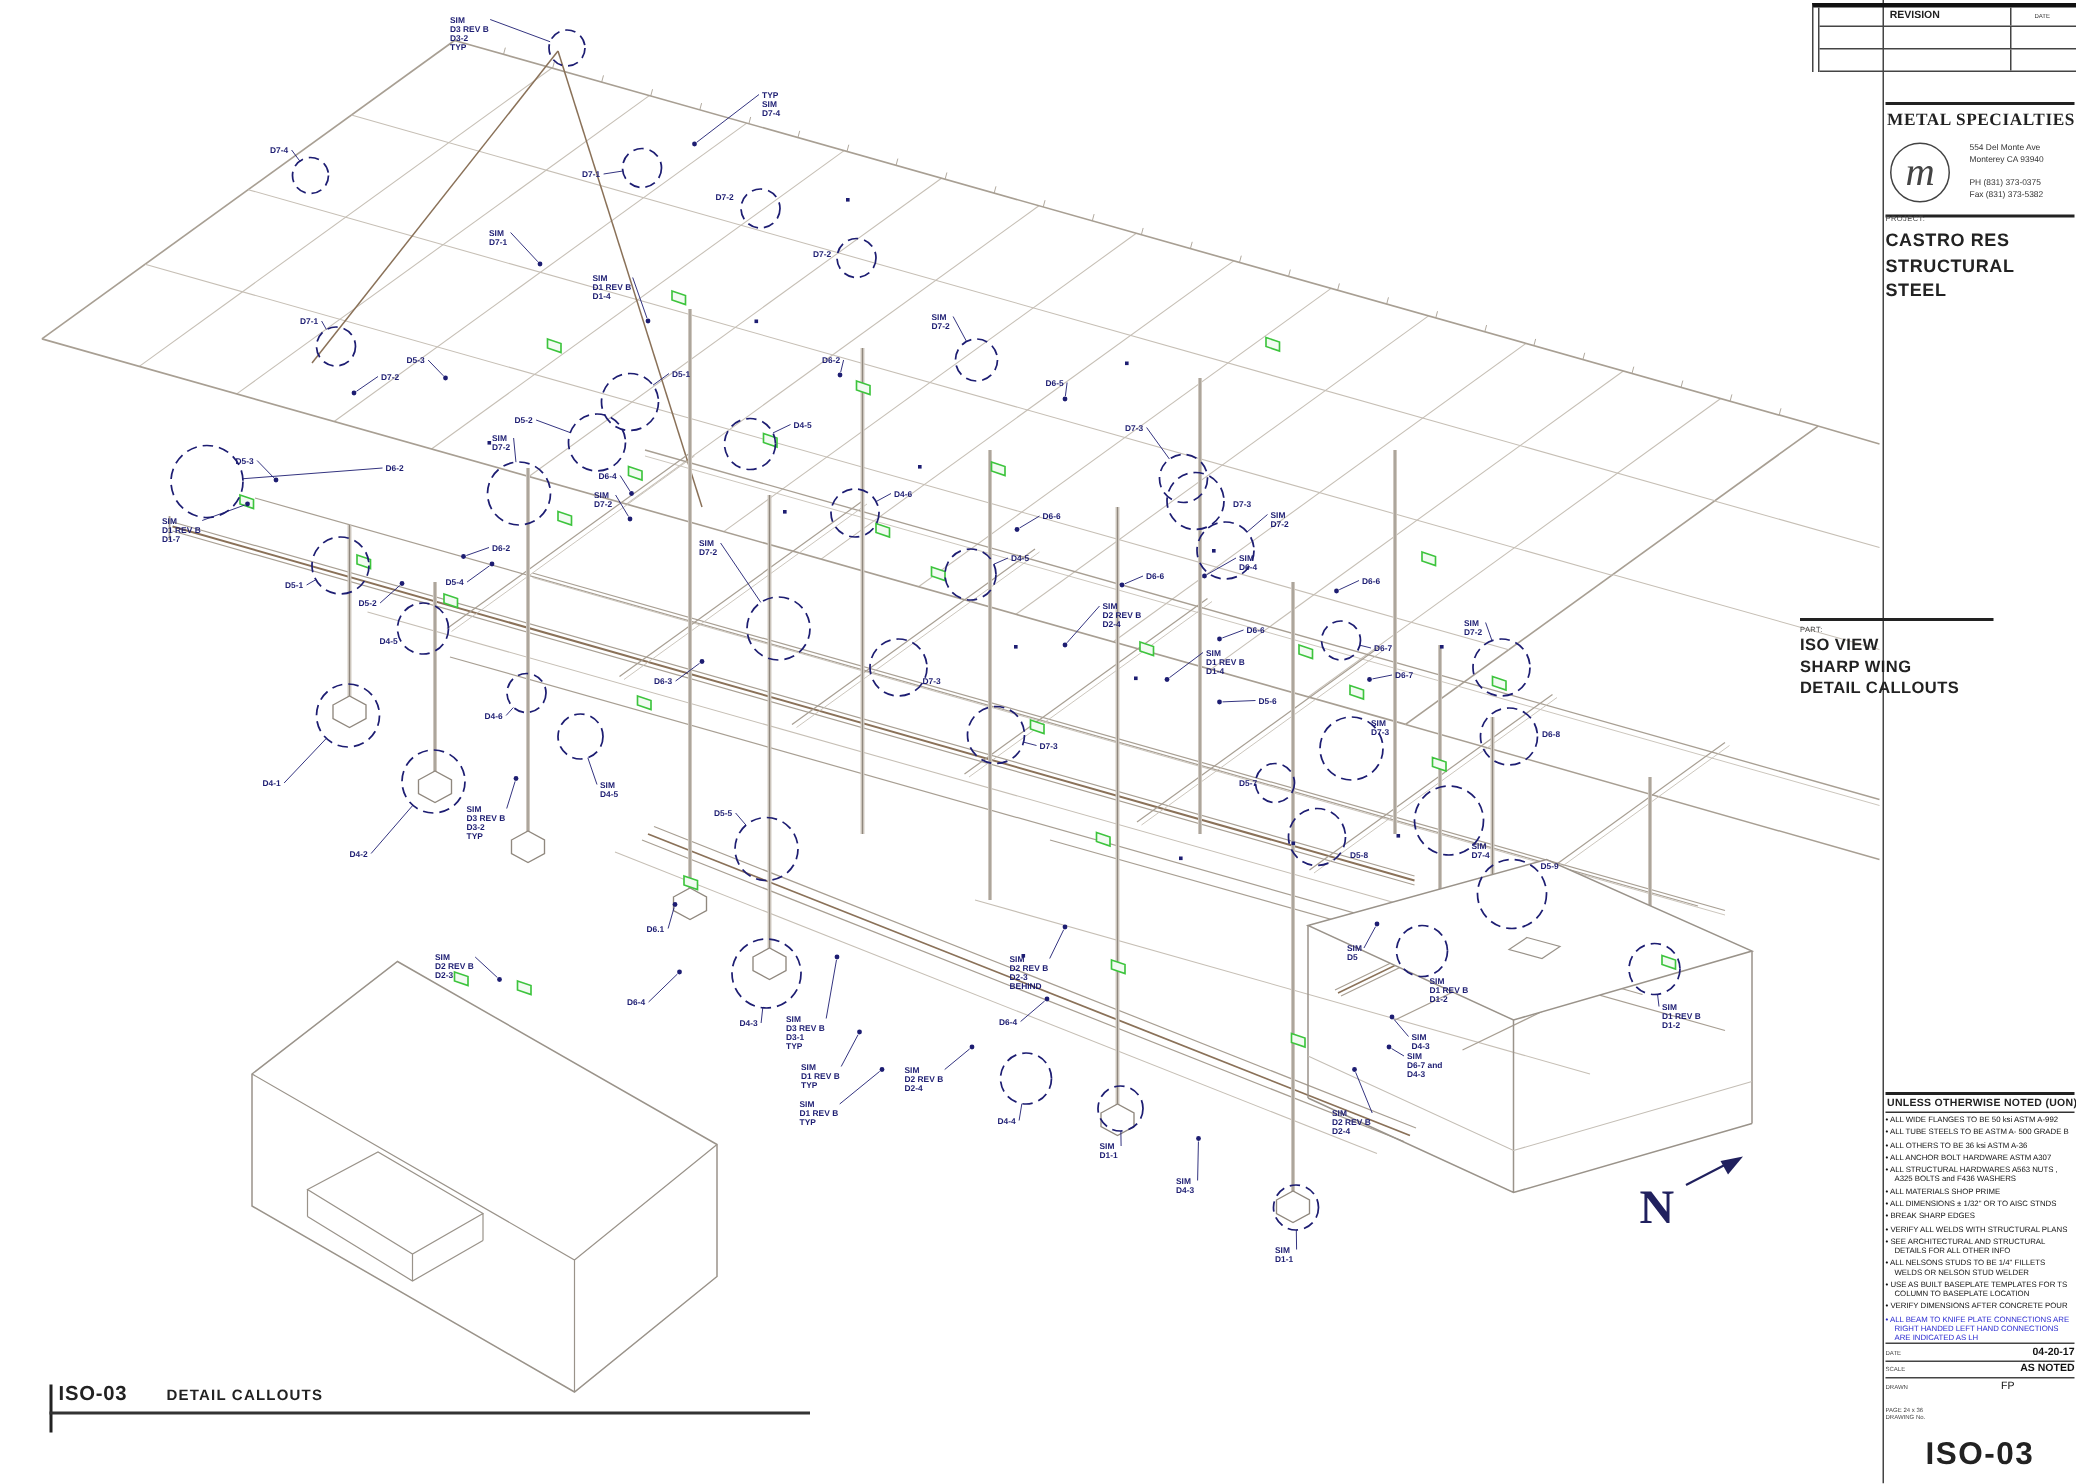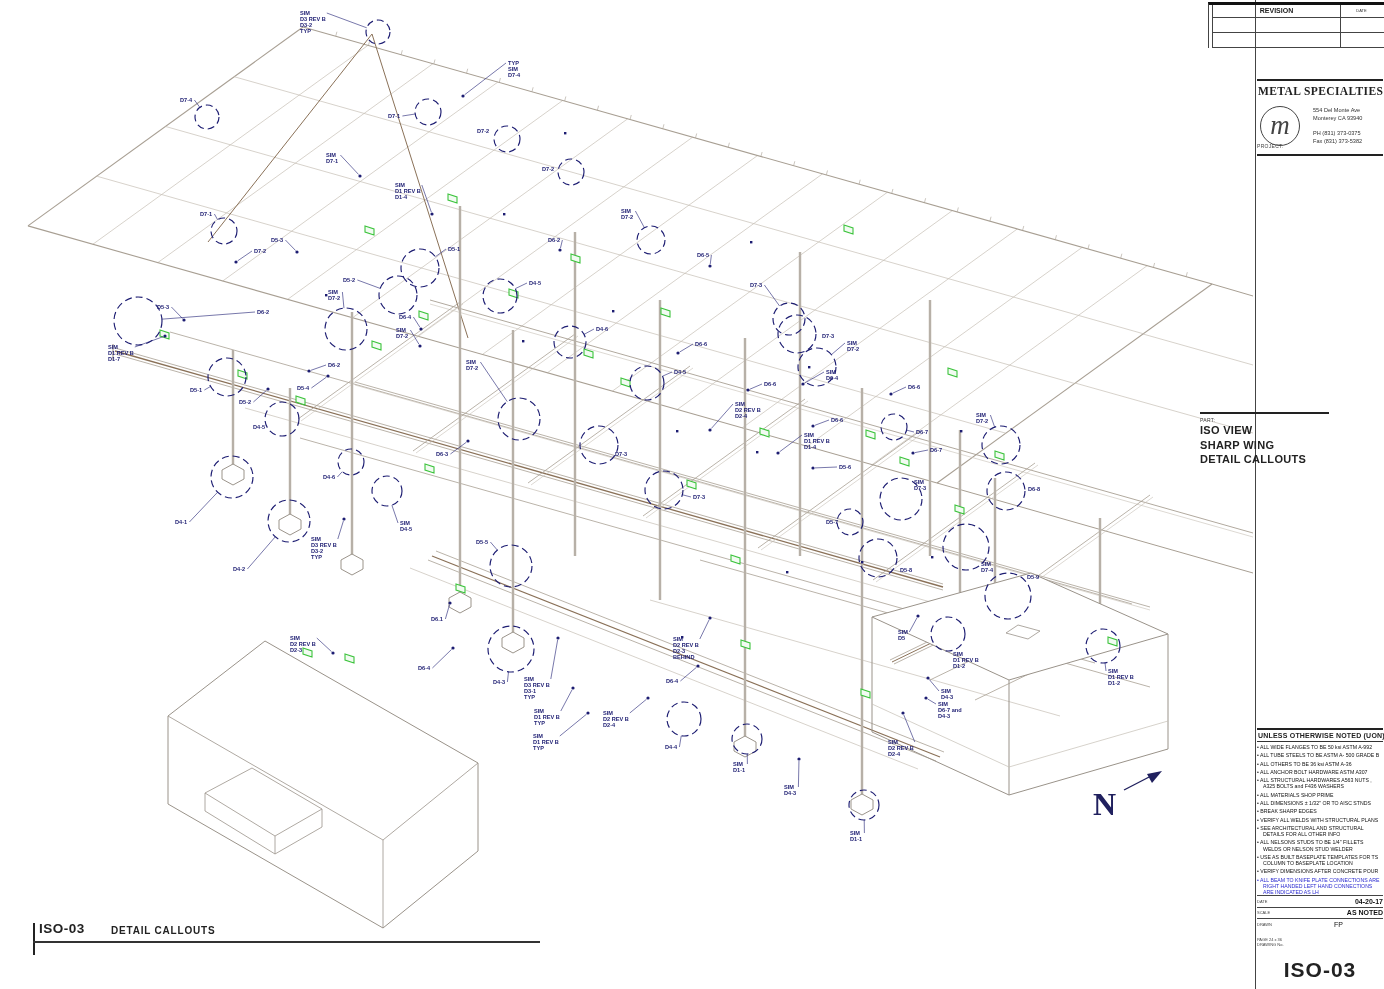--- a/index.html
+++ b/index.html
@@ -14,21 +14,21 @@
   .revision .inner{border-left:1px solid #444;margin-left:3px;}
   .rev-row{display:flex;border-bottom:1px solid #444;}
   .rev-head{height:12px;}
   .rev-cell-main{width:127px;text-align:center;font-size:7px;font-weight:bold;line-height:12px;}
   .rev-cell-date{width:41px;border-left:1px solid #444;font-size:4px;line-height:12px;text-align:center;color:#333;}
   .rev-body-main{width:127px;height:14px;}
   .rev-body-date{width:41px;border-left:1px solid #444;height:14px;}
 
   
   .company{position:absolute;left:1257px;top:68px;width:126px;height:73px;
-           border-top:2px solid #222;border-bottom:2px solid #222;margin-top:11px;}
+           border-top:2px solid #222;border-bottom:2px solid #222;}
   .company-name{font-family:"Liberation Serif",serif;font-size:11.5px;font-weight:600;
                 letter-spacing:0.4px;margin:4px 0 0 1px;white-space:nowrap;}
   .logo{position:absolute;left:3px;top:25px;width:38px;height:38px;border:1.6px solid #444;
         border-radius:50%;text-align:center;}
   .logo span{font-family:"Liberation Serif",serif;font-style:italic;font-size:27px;color:#444;
              line-height:36px;}
   .addr{position:absolute;left:56px;top:26px;font-size:5.6px;line-height:7.5px;color:#333;}
   .phones{position:absolute;left:56px;top:49px;font-size:5.6px;line-height:7.5px;color:#333;}
 
   
@@ -557,20 +557,25 @@
     <div>Monterey CA 93940</div>
   </div>
   <div class="phones">
     <div>PH  (831) 373-0375</div>
     <div>Fax (831) 373-5382</div>
   </div>
 </div>
 
 <div class="project">
   <div class="tiny-label">PROJECT:</div>
+  <div class="project-name">
+    <div>CASTRO RES</div>
+    <div>STRUCTURAL</div>
+    <div>STEEL</div>
+  </div>
 </div>
 
 <div class="part">
   <div class="tiny-label">PART:</div>
   <div class="part-line">ISO VIEW</div>
   <div class="part-line">SHARP WING</div>
   <div class="part-line">DETAIL CALLOUTS</div>
 </div>
 
 <div class="notes">

